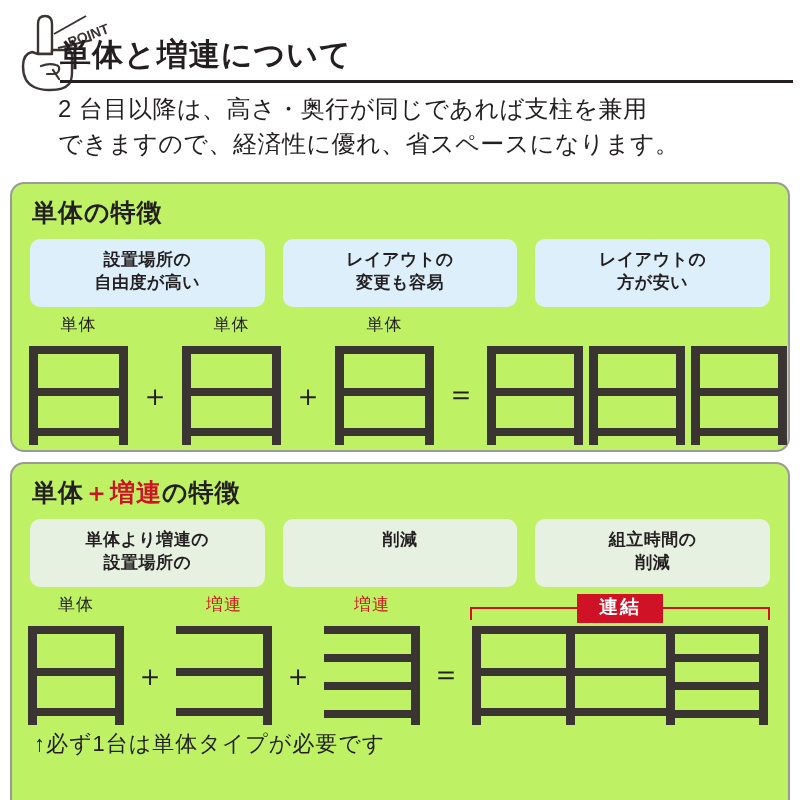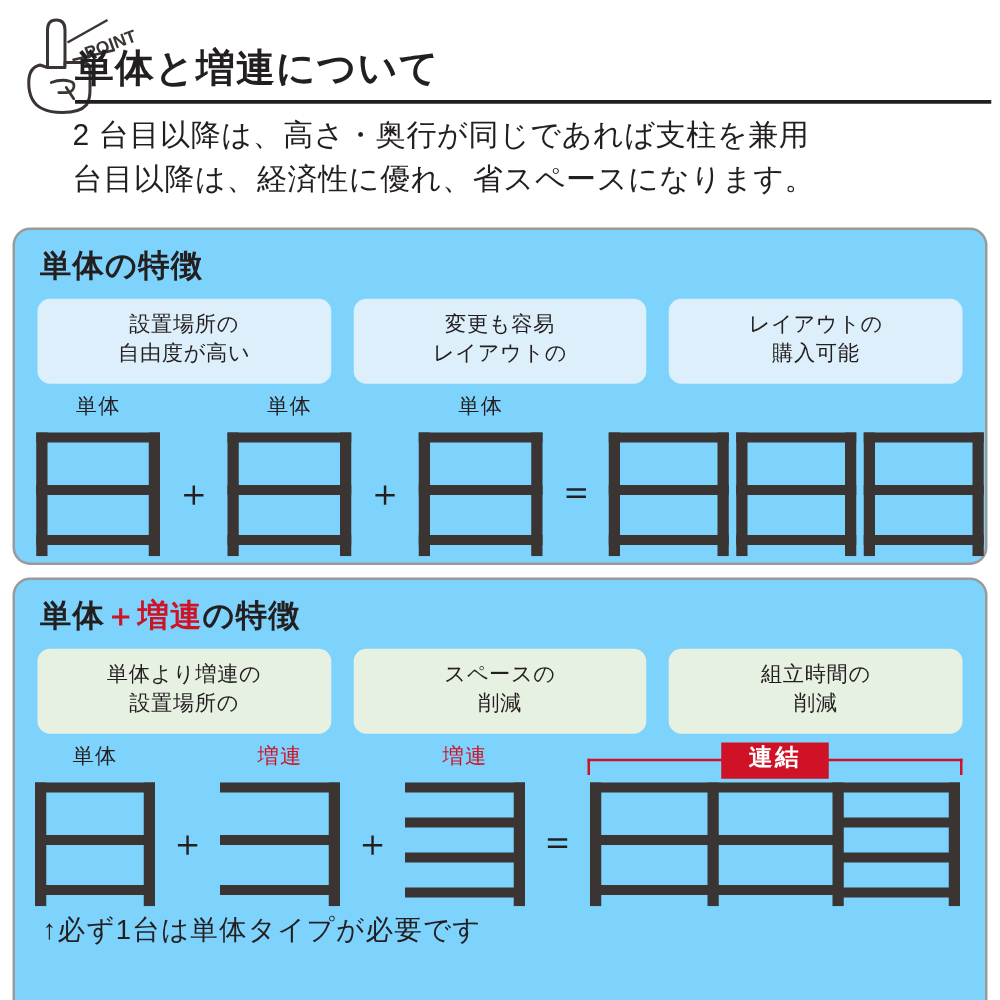--- a/index.html
+++ b/index.html
@@ -60,40 +60,41 @@
   }
   .lead div { white-space: nowrap; }
 
   
   .panel {
     position: absolute;
     left: 10px;
     right: 10px;
     border: 2px solid #9a9a9a;
     border-radius: 14px;
-    background: #7dd3fc;
+    background: #bef264;
     box-sizing: border-box;
   }
   #panel-single { top: 182px; height: 270px; }
   #panel-connect { top: 462px; height: 352px; }
 
   .panel-title {
     font-size: 25px;
     font-weight: bold;
     letter-spacing: 1px;
     margin: 12px 0 0 20px;
     color: #231f20;
   }
   .accent-red { color: #cf1225; }
 
   
   .chips {
     display: flex;
     gap: 18px;
     margin: 10px 18px 0 18px;
+    font-weight: bold;
   }
   .chip {
     flex: 1;
     border-radius: 10px;
     text-align: center;
     padding: 10px 4px 12px 4px;
     font-size: 17px;
     line-height: 1.35;
     letter-spacing: 0.5px;
     color: #231f20;
@@ -211,40 +212,40 @@
     </svg>
   </div>
 
   <div class="title-row">
     <div class="main-title">単体と増連について</div>
     <div class="title-rule"></div>
   </div>
 
   <div class="lead">
     <div>2 台目以降は、高さ・奥行が同じであれば支柱を兼用</div>
-    <div>台目以降は、経済性に優れ、省スペースになります。</div>
+    <div>できますので、経済性に優れ、省スペースになります。</div>
   </div>
 </div>
 
 <div class="panel" id="panel-single">
 
   <div class="panel-title">単体の特徴</div>
 
   <div class="chips">
     <div class="chip chip-blue">
       <span>設置場所の</span>
       <span>自由度が高い</span>
     </div>
     <div class="chip chip-blue">
+      <span>レイアウトの</span>
       <span>変更も容易</span>
-      <span>レイアウトの</span>
     </div>
     <div class="chip chip-blue">
       <span>レイアウトの</span>
-      <span>購入可能</span>
+      <span>方が安い</span>
     </div>
   </div>
 
   <div class="diagram">
 
     <div class="unit-wrap">
       <div class="unit-label">単体</div>
       <svg class="shelf-svg" width="105" height="105" viewBox="0 0 105 105">
         <g fill="#3a3432">
           <rect x="3" y="6" width="99" height="8"></rect>
@@ -326,21 +327,20 @@
   <div class="panel-title">
     <span>単体</span><span class="accent-red">＋</span><span class="accent-red">増連</span><span>の特徴</span>
   </div>
 
   <div class="chips">
     <div class="chip chip-green">
       <span>単体より増連の</span>
       <span>設置場所の</span>
     </div>
     <div class="chip chip-green">
-      <span>スペースの</span>
       <span>削減</span>
     </div>
     <div class="chip chip-green">
       <span>組立時間の</span>
       <span>削減</span>
     </div>
   </div>
 
   <div class="diagram">
 

